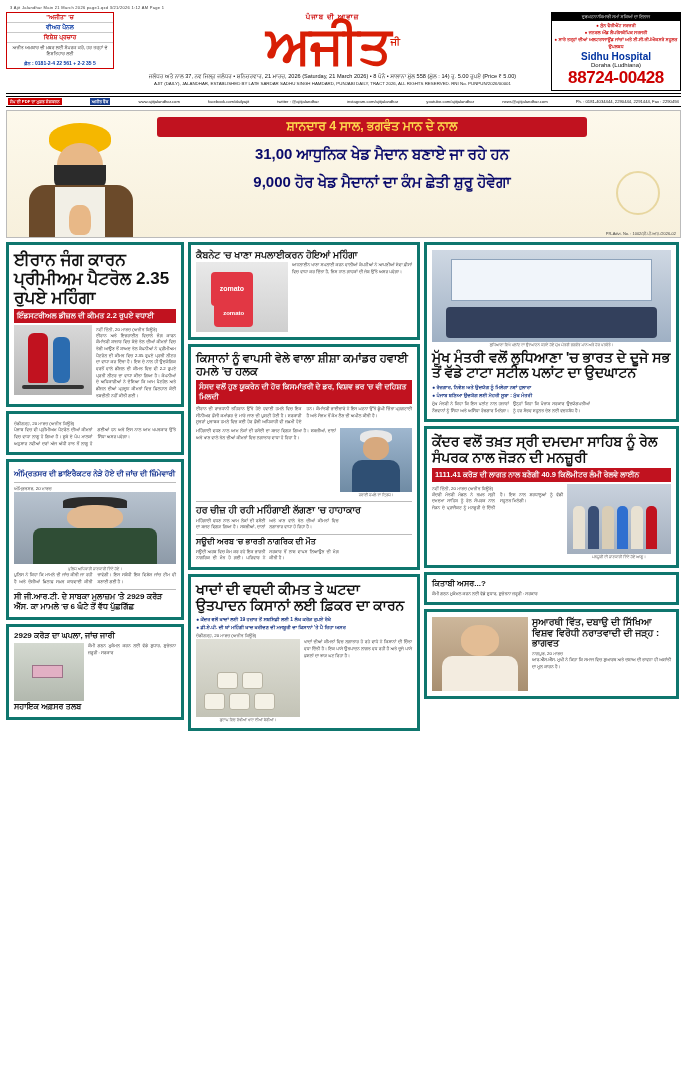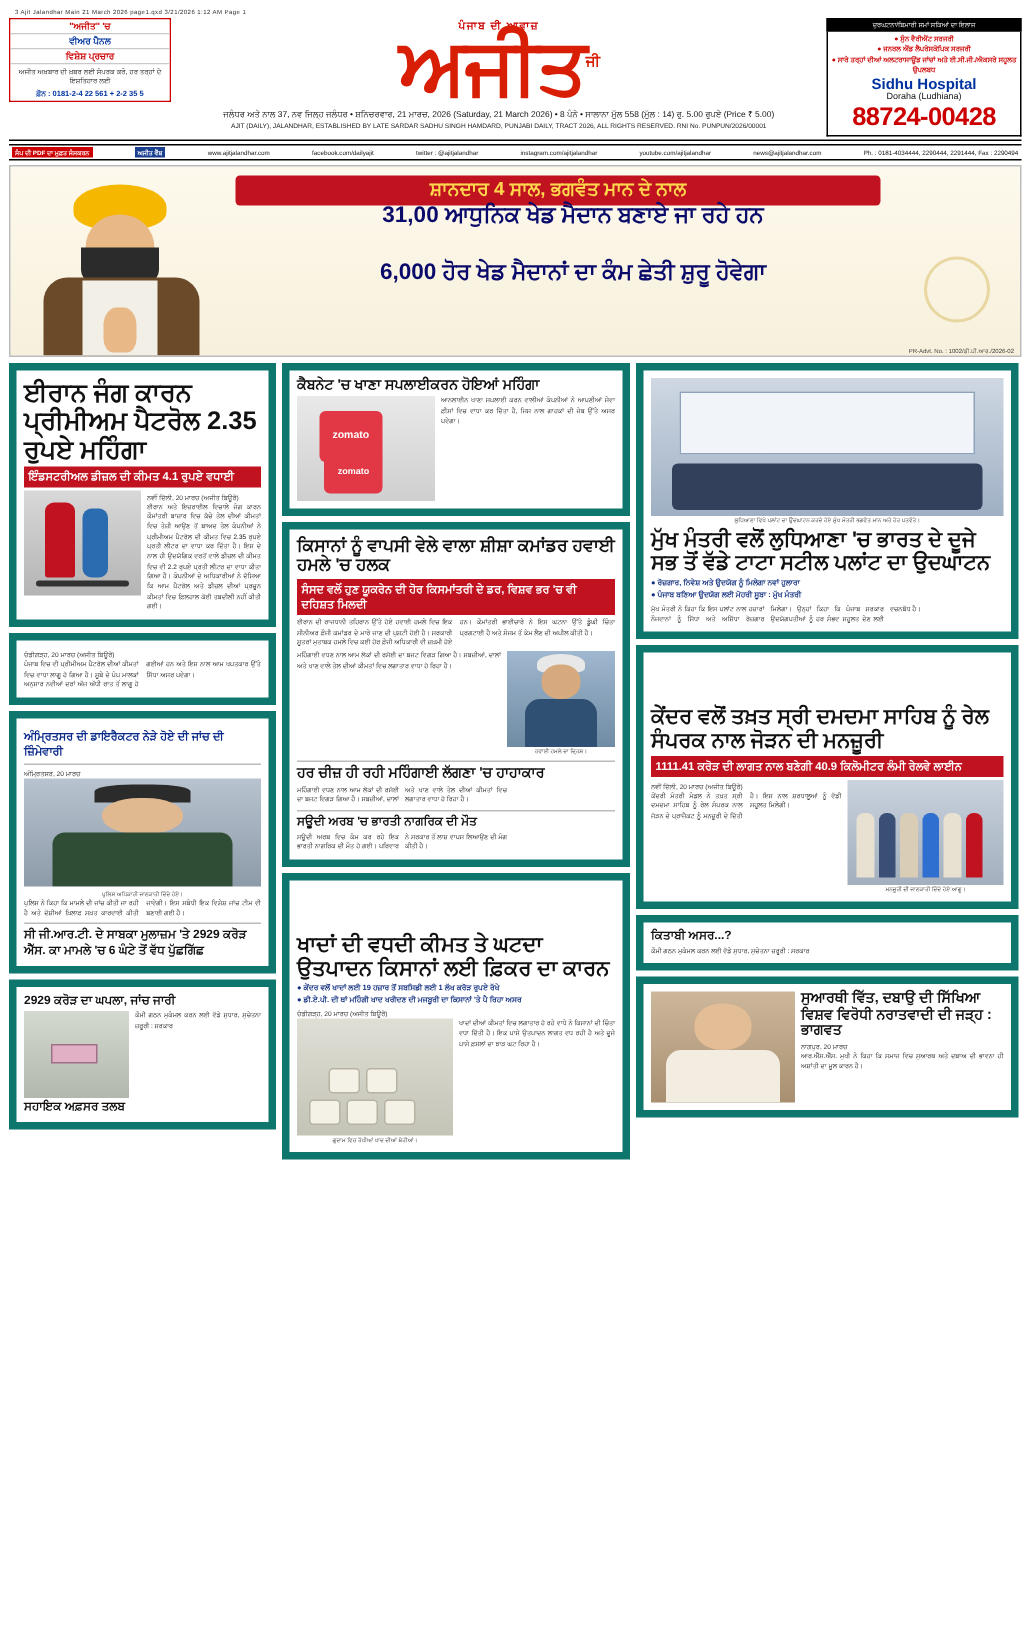--- a/index.html
+++ b/index.html
@@ -43,43 +43,43 @@
 
   
   .socialbar { display:flex; align-items:center; justify-content:space-between; border-top:1px solid #000; border-bottom:1px solid #000; margin-top:2px; padding:1px 2px; }
   .sb-item { font-size:4.2px; color:#111; white-space:nowrap; }
   .sb-red { background:#c00; color:#fff; font-size:4.2px; padding:1px 2px; font-weight:bold;}
   .sb-blue { background:#1a3f8f; color:#fff; font-size:4.2px; padding:1px 2px; font-weight:bold;}
 
   
   .banner { position:relative; border:1px solid #bbb; margin-top:3px; height:128px; background:linear-gradient(180deg,#fdf9ec 0%,#f7f0dc 100%); overflow:hidden; }
   .banner-strip { position:absolute; left:150px; top:6px; width:430px; height:20px; background:#c1121f; border-radius:3px; color:#ffd84d; font-weight:bold; font-size:12.5px; display:flex; align-items:center; justify-content:center; }
-  .banner-l1 { position:absolute; left:150px; top:24px; width:450px; font-size:15px; color:#0a0a6b; font-weight:bold; text-align:center; }
+  .banner-l1 { position:absolute; left:150px; top:34px; width:450px; font-size:15px; color:#0a0a6b; font-weight:bold; text-align:center; }
   .banner-l2 { position:absolute; left:150px; top:62px; width:450px; font-size:15px; color:#0a0a6b; font-weight:bold; text-align:center; }
   .banner-person { position:absolute; left:14px; top:10px; width:120px; height:115px; }
   .turban { position:absolute; left:28px; top:2px; width:62px; height:30px; background:#f5b700; border-radius:50% 50% 38% 38%; }
   .face { position:absolute; left:36px; top:22px; width:46px; height:46px; background:#e8b887; border-radius:48%; }
   .beard { position:absolute; left:33px; top:44px; width:52px; height:30px; background:#2b2b2b; border-radius:0 0 50% 50%; }
   .torso { position:absolute; left:8px; top:64px; width:104px; height:52px; background:#6b4a2a; border-radius:16px 16px 0 0; }
   .kurta { position:absolute; left:34px; top:66px; width:50px; height:50px; background:#f2efe6; }
   .hands { position:absolute; left:48px; top:84px; width:22px; height:30px; background:#e8b887; border-radius:40% 40% 30% 30%; }
   .banner-tag { position:absolute; right:4px; bottom:1px; font-size:4px; color:#444; }
   .banner-seal { position:absolute; right:20px; top:60px; width:44px; height:44px; border-radius:50%; border:2px solid #c9a227; opacity:.35; }
 
   
   .grid { display:flex; gap:4px; margin-top:4px; }
   .col { display:flex; flex-direction:column; }
   .c1 { width:178px; }
   .c2 { width:232px; }
   .c3 { width:255px; }
 
-  .box { border:5px solid #0f766e; padding:5px; margin-bottom:4px; background:#fff; }
+  .box { border:3px solid #0f766e; padding:5px; margin-bottom:4px; background:#fff; }
   .hl { font-weight:bold; color:#111; line-height:1.12; }
   .h-xl { font-size:17px; }
-  .h-lg { font-size:14px;margin-top:30px; }
+  .h-lg { font-size:14px; }
   .h-md { font-size:11.5px; }
   .h-sm { font-size:9.5px; }
   .h-xs { font-size:8px; }
   .subred { background:#c1121f; color:#fff; font-size:7.5px; font-weight:bold; padding:2px 3px; margin-top:2px; }
   .subblue { color:#0a2a8a; font-size:7.5px; font-weight:bold; margin-top:2px; }
   .byline { font-size:4.4px; color:#333; margin:2px 0 1px; }
   .body { font-size:4.3px; line-height:1.55; text-align:justify; color:#111; }
   .body2 { column-count:2; column-gap:5px; }
   .body3 { column-count:3; column-gap:4px; }
   .divider { border-top:1px solid #bbb; margin:3px 0; }
@@ -181,31 +181,31 @@
       <div class="turban"></div>
       <div class="face"></div>
       <div class="beard"></div>
       <div class="torso"></div>
       <div class="kurta"></div>
       <div class="hands"></div>
     </div>
     <div class="banner-seal"></div>
     <div class="banner-strip">ਸ਼ਾਨਦਾਰ 4 ਸਾਲ, ਭਗਵੰਤ ਮਾਨ ਦੇ ਨਾਲ</div>
     <div class="banner-l1">31,00 ਆਧੁਨਿਕ ਖੇਡ ਮੈਦਾਨ ਬਣਾਏ ਜਾ ਰਹੇ ਹਨ</div>
-    <div class="banner-l2">6,000 ਹੋਰ ਖੇਡ ਮੈਦਾਨਾਂ ਦਾ ਕੰਮ ਛੇਤੀ ਸ਼ੁਰੂ ਹੋਵੇਗਾ</div>
+    <div class="banner-l2">9,000 ਹੋਰ ਖੇਡ ਮੈਦਾਨਾਂ ਦਾ ਕੰਮ ਛੇਤੀ ਸ਼ੁਰੂ ਹੋਵੇਗਾ</div>
     <div class="banner-tag">PR-Advt. No. : 1002/ਡੀ.ਪੀ.ਆਰ./2026-02</div>
   </div>
 
   <div class="grid">
 
     <div class="col c1">
 
       <div class="box">
         <div class="hl h-xl">ਈਰਾਨ ਜੰਗ ਕਾਰਨ ਪ੍ਰੀਮੀਅਮ ਪੈਟਰੋਲ 2.35 ਰੁਪਏ ਮਹਿੰਗਾ</div>
-        <div class="subred">ਇੰਡਸਟਰੀਅਲ ਡੀਜ਼ਲ ਦੀ ਕੀਮਤ 4.1 ਰੁਪਏ ਵਧਾਈ</div>
+        <div class="subred">ਇੰਡਸਟਰੀਅਲ ਡੀਜ਼ਲ ਦੀ ਕੀਮਤ 2.2 ਰੁਪਏ ਵਧਾਈ</div>
         <div class="flexrow mt2">
           <div class="photo ph-pump" style="width:78px;height:70px;">
             <div class="nozzle"></div>
             <div class="nozzle2"></div>
             <div class="hose"></div>
           </div>
           <div style="flex:1">
             <div class="byline">ਨਵੀਂ ਦਿੱਲੀ, 20 ਮਾਰਚ (ਅਜੀਤ ਬਿਊਰੋ)</div>
             <div class="body">ਈਰਾਨ ਅਤੇ ਇਜ਼ਰਾਈਲ ਵਿਚਾਲੇ ਜੰਗ ਕਾਰਨ ਕੌਮਾਂਤਰੀ ਬਾਜ਼ਾਰ ਵਿਚ ਕੱਚੇ ਤੇਲ ਦੀਆਂ ਕੀਮਤਾਂ ਵਿਚ ਤੇਜ਼ੀ ਆਉਣ ਤੋਂ ਬਾਅਦ ਤੇਲ ਕੰਪਨੀਆਂ ਨੇ ਪ੍ਰੀਮੀਅਮ ਪੈਟਰੋਲ ਦੀ ਕੀਮਤ ਵਿਚ 2.35 ਰੁਪਏ ਪ੍ਰਤੀ ਲੀਟਰ ਦਾ ਵਾਧਾ ਕਰ ਦਿੱਤਾ ਹੈ। ਇਸ ਦੇ ਨਾਲ ਹੀ ਉਦਯੋਗਿਕ ਵਰਤੋਂ ਵਾਲੇ ਡੀਜ਼ਲ ਦੀ ਕੀਮਤ ਵਿਚ ਵੀ 2.2 ਰੁਪਏ ਪ੍ਰਤੀ ਲੀਟਰ ਦਾ ਵਾਧਾ ਕੀਤਾ ਗਿਆ ਹੈ। ਕੰਪਨੀਆਂ ਦੇ ਅਧਿਕਾਰੀਆਂ ਨੇ ਦੱਸਿਆ ਕਿ ਆਮ ਪੈਟਰੋਲ ਅਤੇ ਡੀਜ਼ਲ ਦੀਆਂ ਪ੍ਰਚੂਨ ਕੀਮਤਾਂ ਵਿਚ ਫ਼ਿਲਹਾਲ ਕੋਈ ਤਬਦੀਲੀ ਨਹੀਂ ਕੀਤੀ ਗਈ।</div>
           </div>

